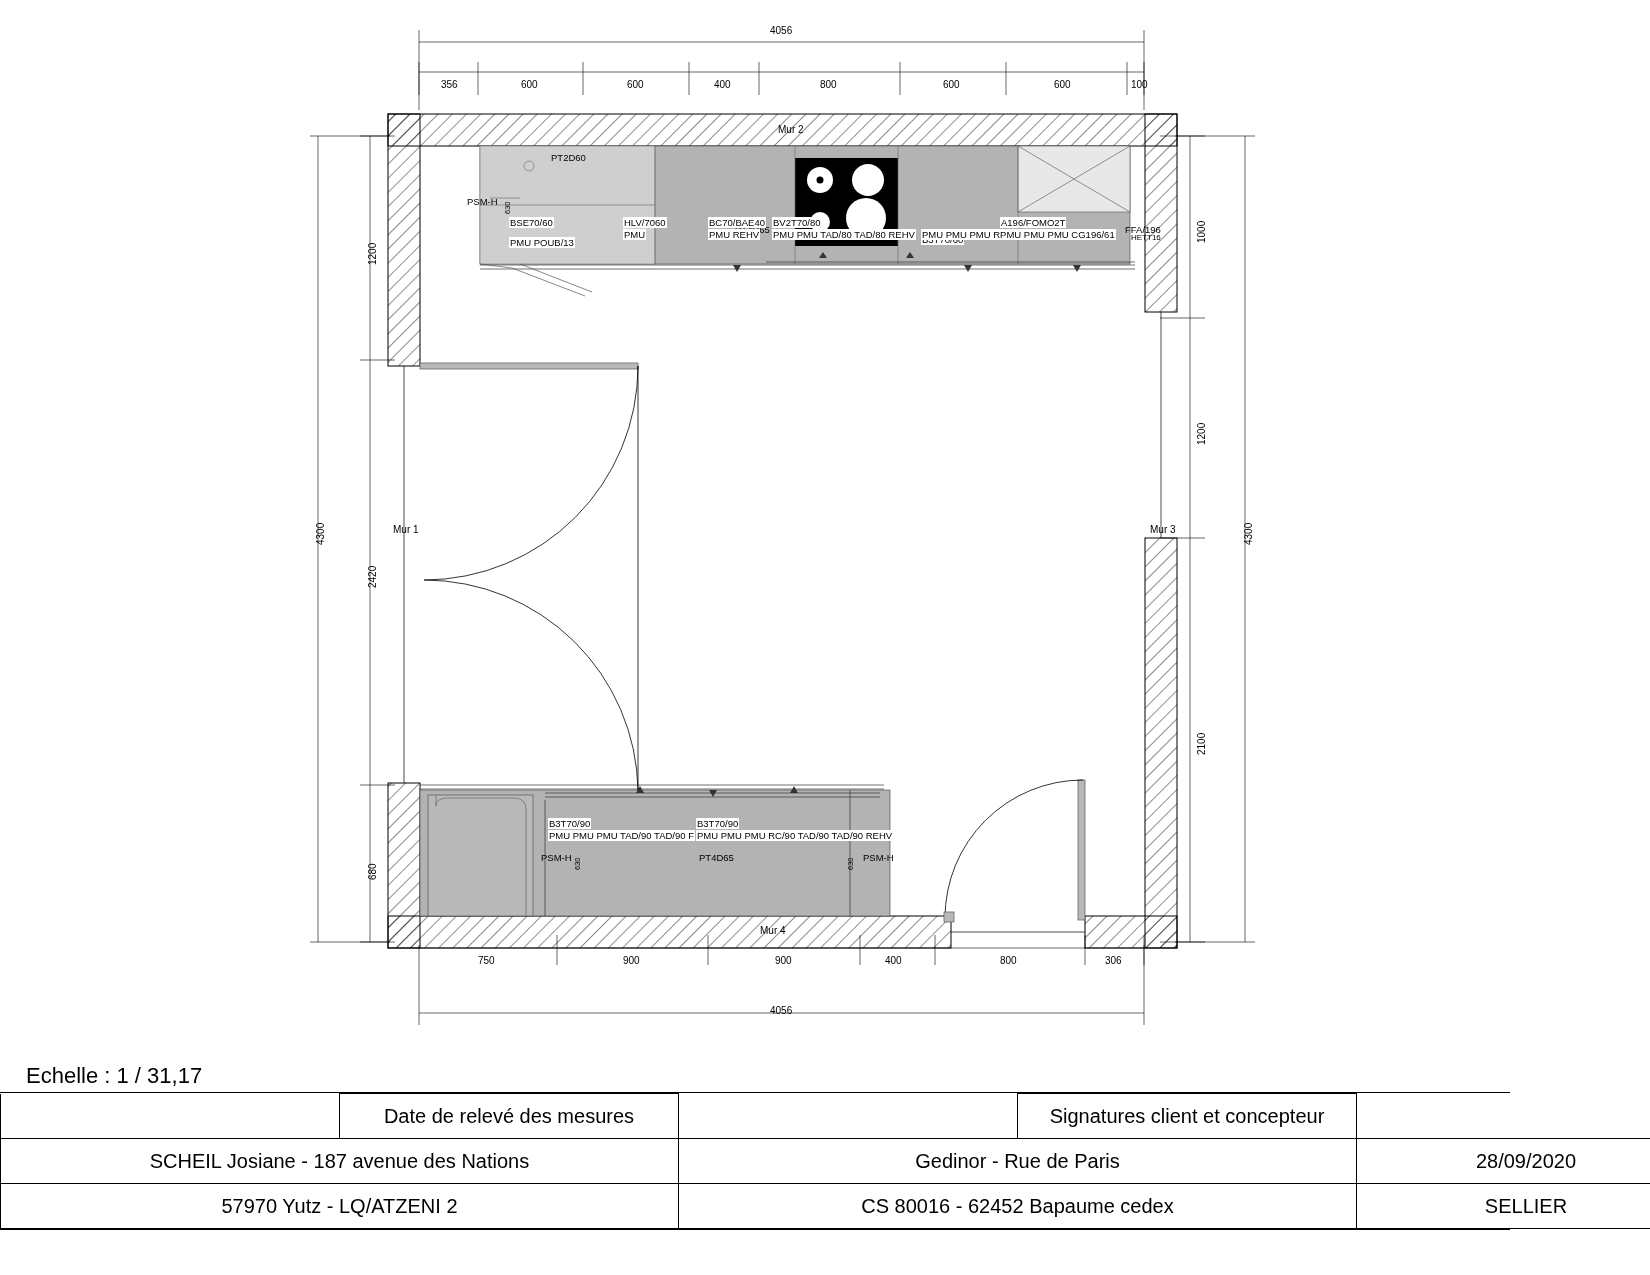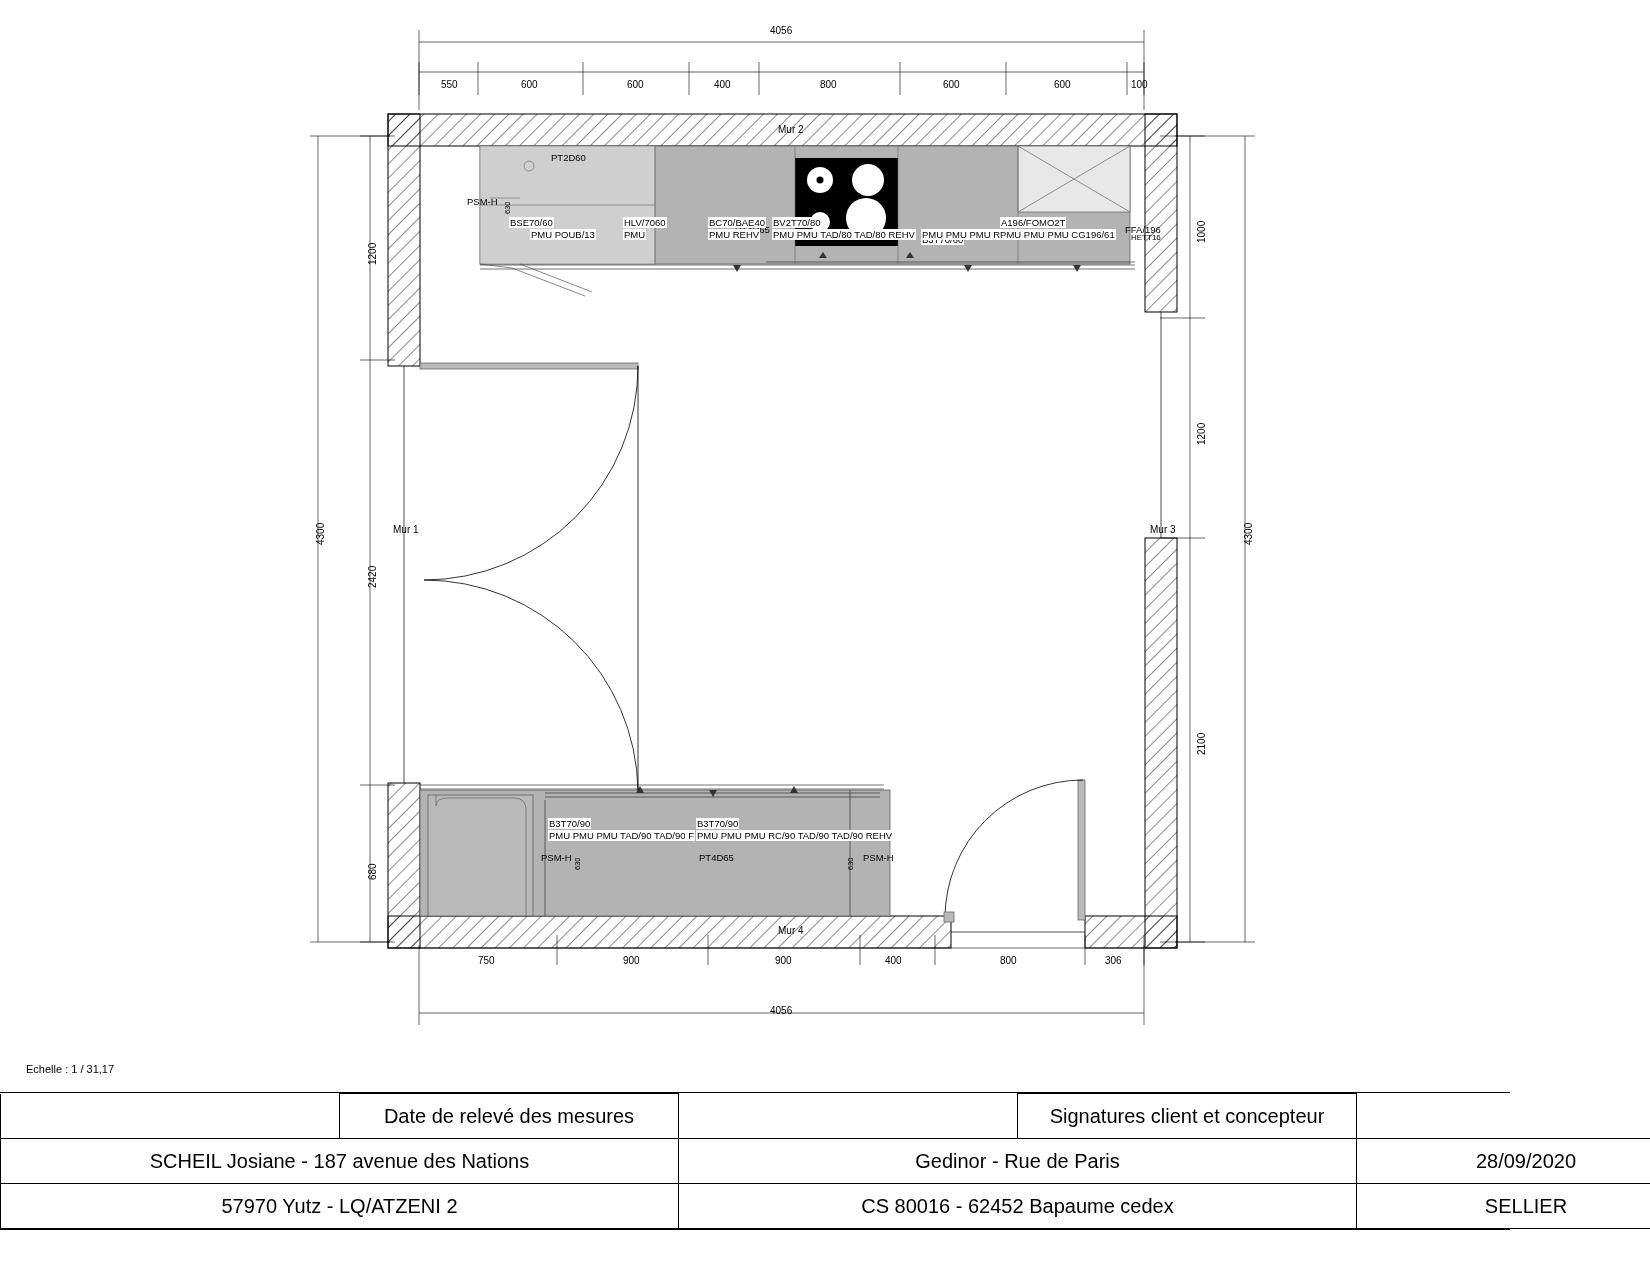--- a/index.html
+++ b/index.html
@@ -43,21 +43,21 @@
   .cab-label.nobg { background: transparent; }
   .small7 {
     position: absolute;
     font-size: 7.5px;
     white-space: nowrap;
   }
   .scale-text {
     position: absolute;
     left: 26px;
     top: 1063px;
-    font-size: 11px;
+    font-size: 22px;
   }
   
   #titleblock {
     position: absolute;
     left: 0;
     top: 1092px;
     width: 1510px;
     border-top: 1px solid #000;
     border-bottom: 1px solid #000;
     box-sizing: border-box;
@@ -247,21 +247,21 @@
       <line x1="1083" y1="780" x2="1083" y2="920"></line>
       <rect x="1078" y="780" width="7" height="140" fill="#b9b9b9" stroke="#666"></rect>
       <path d="M1083 780 A 138 138 0 0 0 945 918"></path>
       <rect x="944" y="912" width="10" height="10" fill="#b9b9b9" stroke="#666"></rect>
     </g>
 
   </svg>
 
   
   <div class="dim-label" style="left:770px; top:25px;">4056</div>
-  <div class="dim-label" style="left:441px; top:79px;">550</div>
+  <div class="dim-label" style="left:441px; top:79px;">356</div>
   <div class="dim-label" style="left:521px; top:79px;">600</div>
   <div class="dim-label" style="left:627px; top:79px;">600</div>
   <div class="dim-label" style="left:714px; top:79px;">400</div>
   <div class="dim-label" style="left:820px; top:79px;">800</div>
   <div class="dim-label" style="left:943px; top:79px;">600</div>
   <div class="dim-label" style="left:1054px; top:79px;">600</div>
   <div class="dim-label" style="left:1131px; top:79px;">100</div>
 
   
   <div class="dim-label" style="left:770px; top:1005px;">4056</div>
@@ -281,30 +281,30 @@
   
   <div class="dim-label vert" style="left:1243px; top:545px;">4300</div>
   <div class="dim-label vert" style="left:1196px; top:243px;">1000</div>
   <div class="dim-label vert" style="left:1196px; top:445px;">1200</div>
   <div class="dim-label vert" style="left:1196px; top:755px;">2100</div>
 
   
   <div class="dim-label" style="left:778px; top:124px;">Mur 2</div>
   <div class="dim-label" style="left:393px; top:524px;">Mur 1</div>
   <div class="dim-label" style="left:1150px; top:524px;">Mur 3</div>
-  <div class="dim-label" style="left:778px; top:925px;">Mur 4</div>
+  <div class="dim-label" style="left:760px; top:925px;">Mur 4</div>
 
   
   <div class="cab-label nobg" style="left:550px; top:152px;">PT2D60</div>
   <div class="cab-label nobg" style="left:734px; top:224px;">PT4D65</div>
   <div class="cab-label nobg" style="left:466px; top:196px;">PSM-H</div>
   <div class="small7 vert" style="left:503px; top:214px;">630</div>
 
   <div class="cab-label" style="left:509px; top:217px;">BSE70/60</div>
-  <div class="cab-label" style="left:509px; top:229px;margin-left:21px;">PMU POUB/13</div>
+  <div class="cab-label" style="left:509px; top:237px;">PMU POUB/13</div>
 
   <div class="cab-label" style="left:623px; top:217px;">HLV/7060</div>
   <div class="cab-label" style="left:623px; top:229px;">PMU</div>
 
   <div class="cab-label" style="left:708px; top:217px;">BC70/BAE40</div>
   <div class="cab-label" style="left:708px; top:229px;">PMU REHV</div>
 
   <div class="cab-label" style="left:772px; top:217px;">BV2T70/80</div>
   <div class="cab-label" style="left:772px; top:229px;">PMU PMU TAD/80 TAD/80 REHV</div>
 

